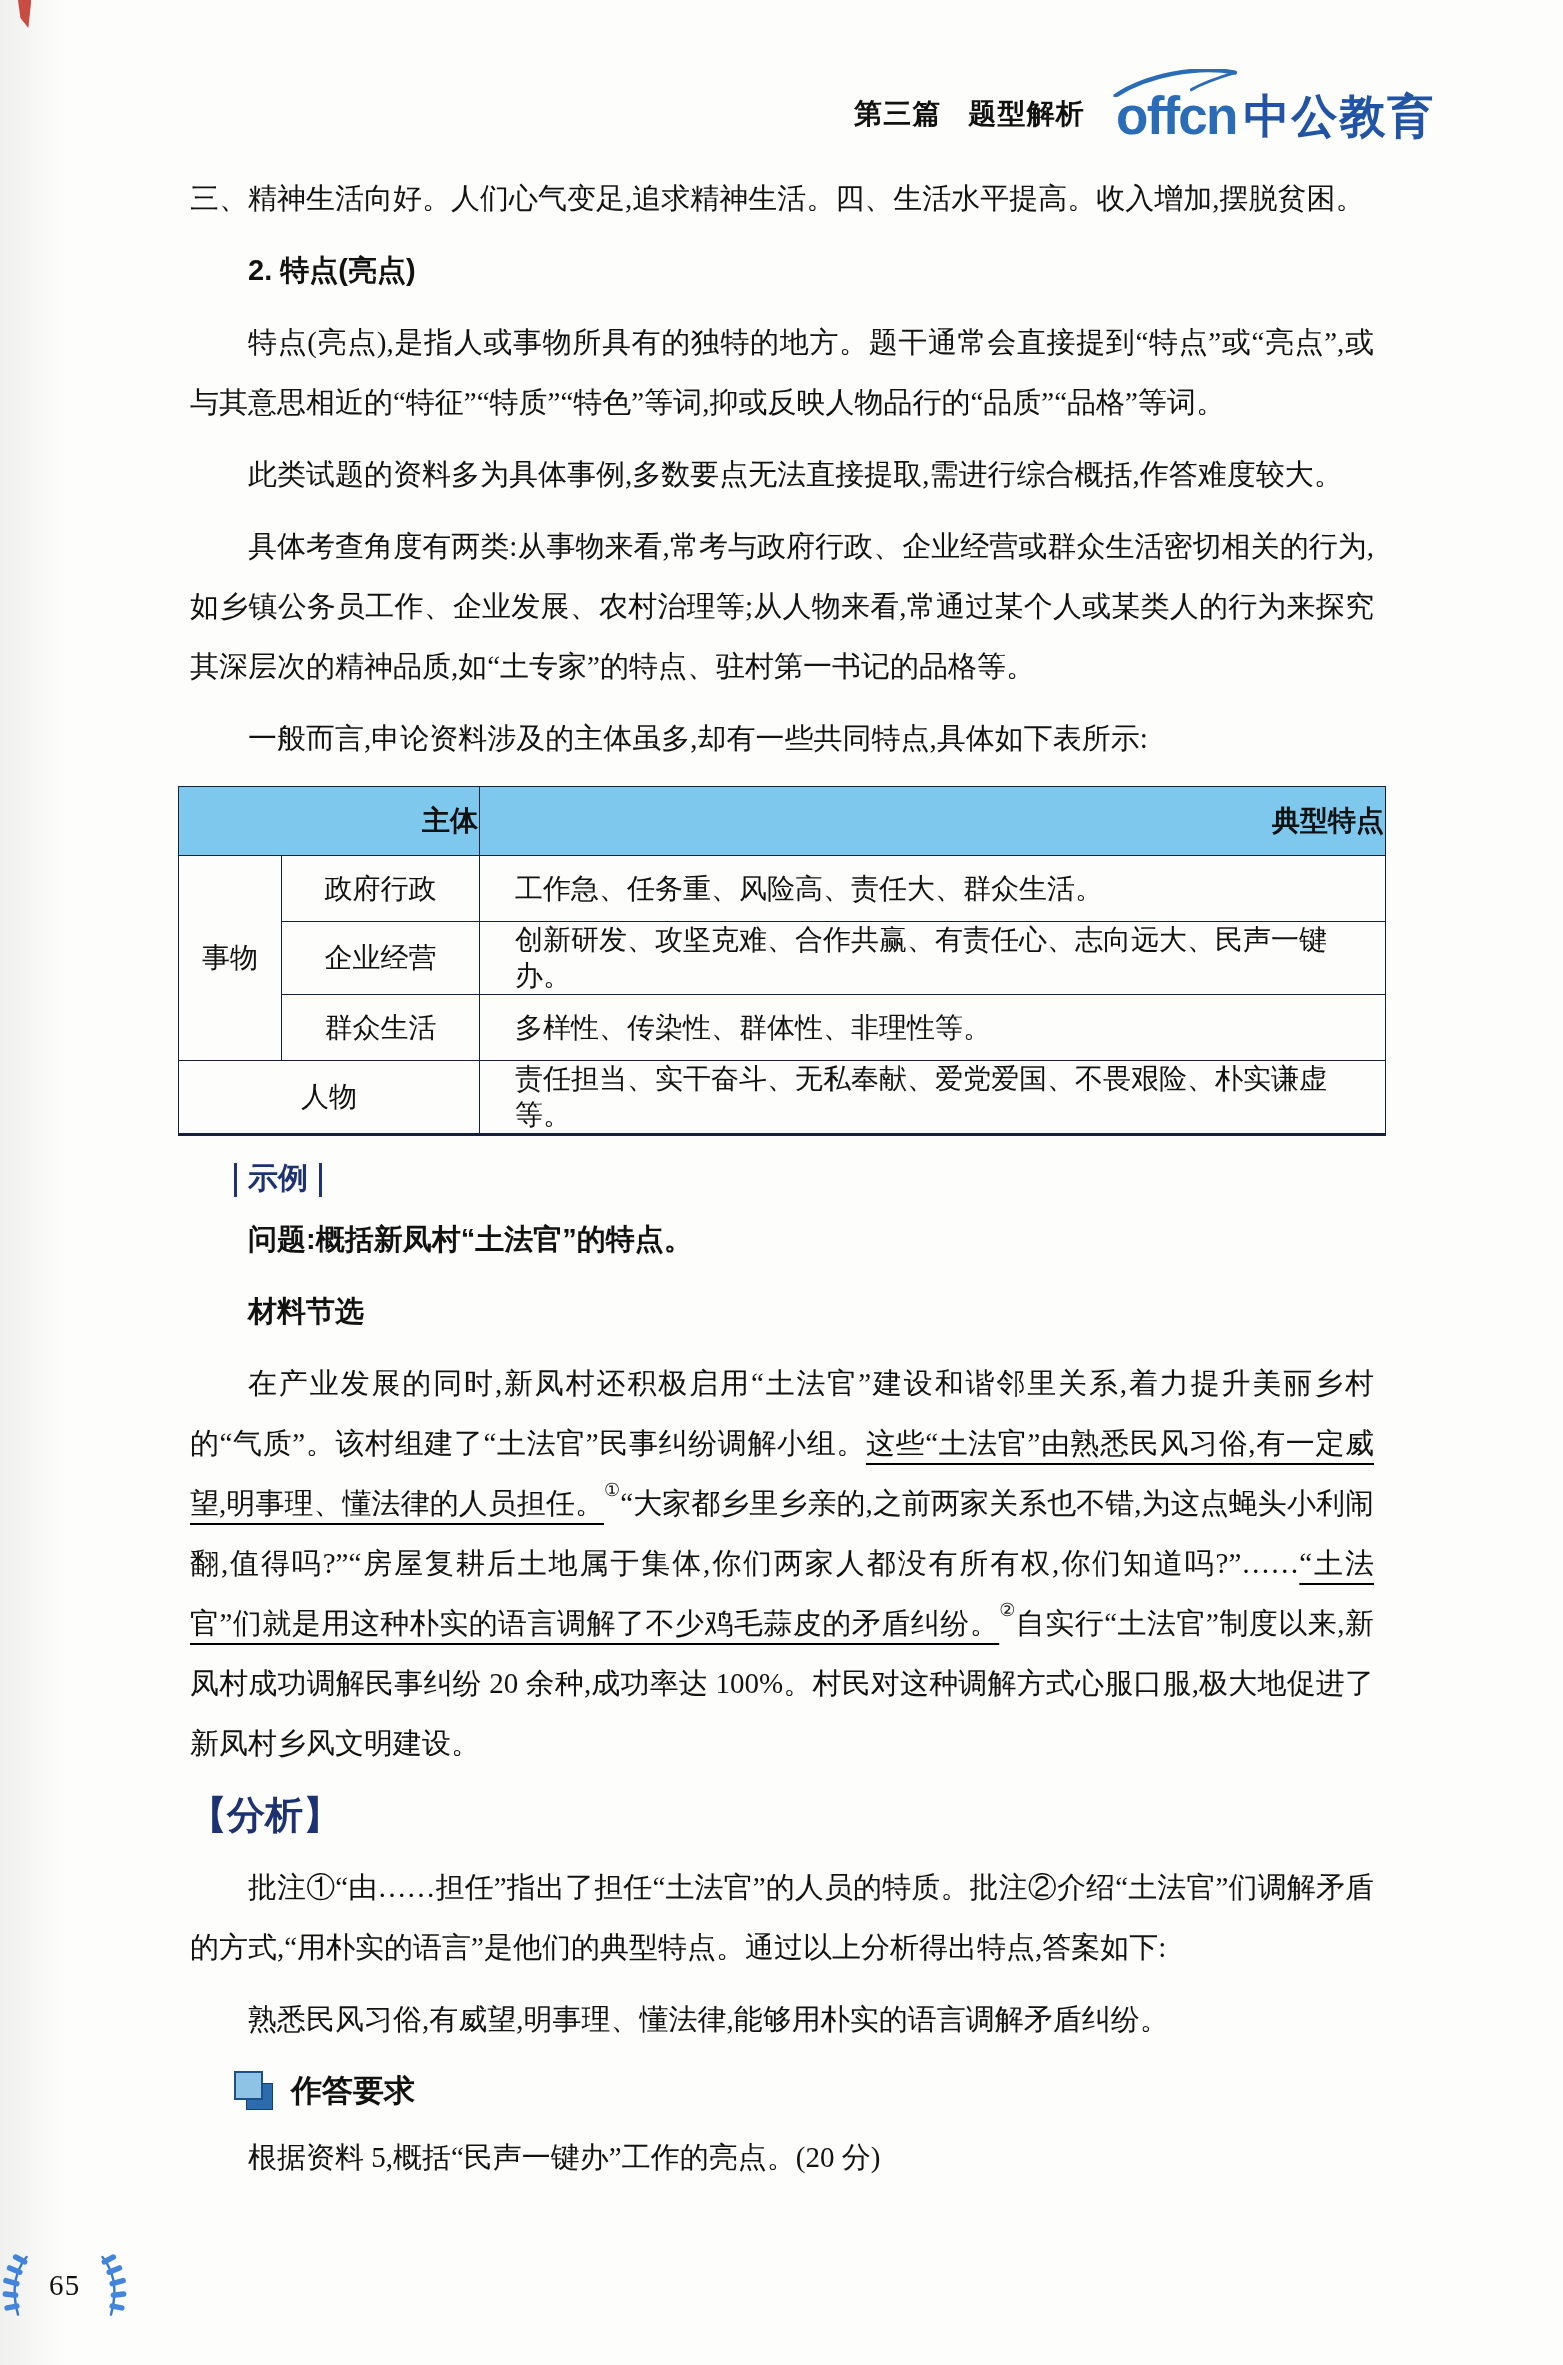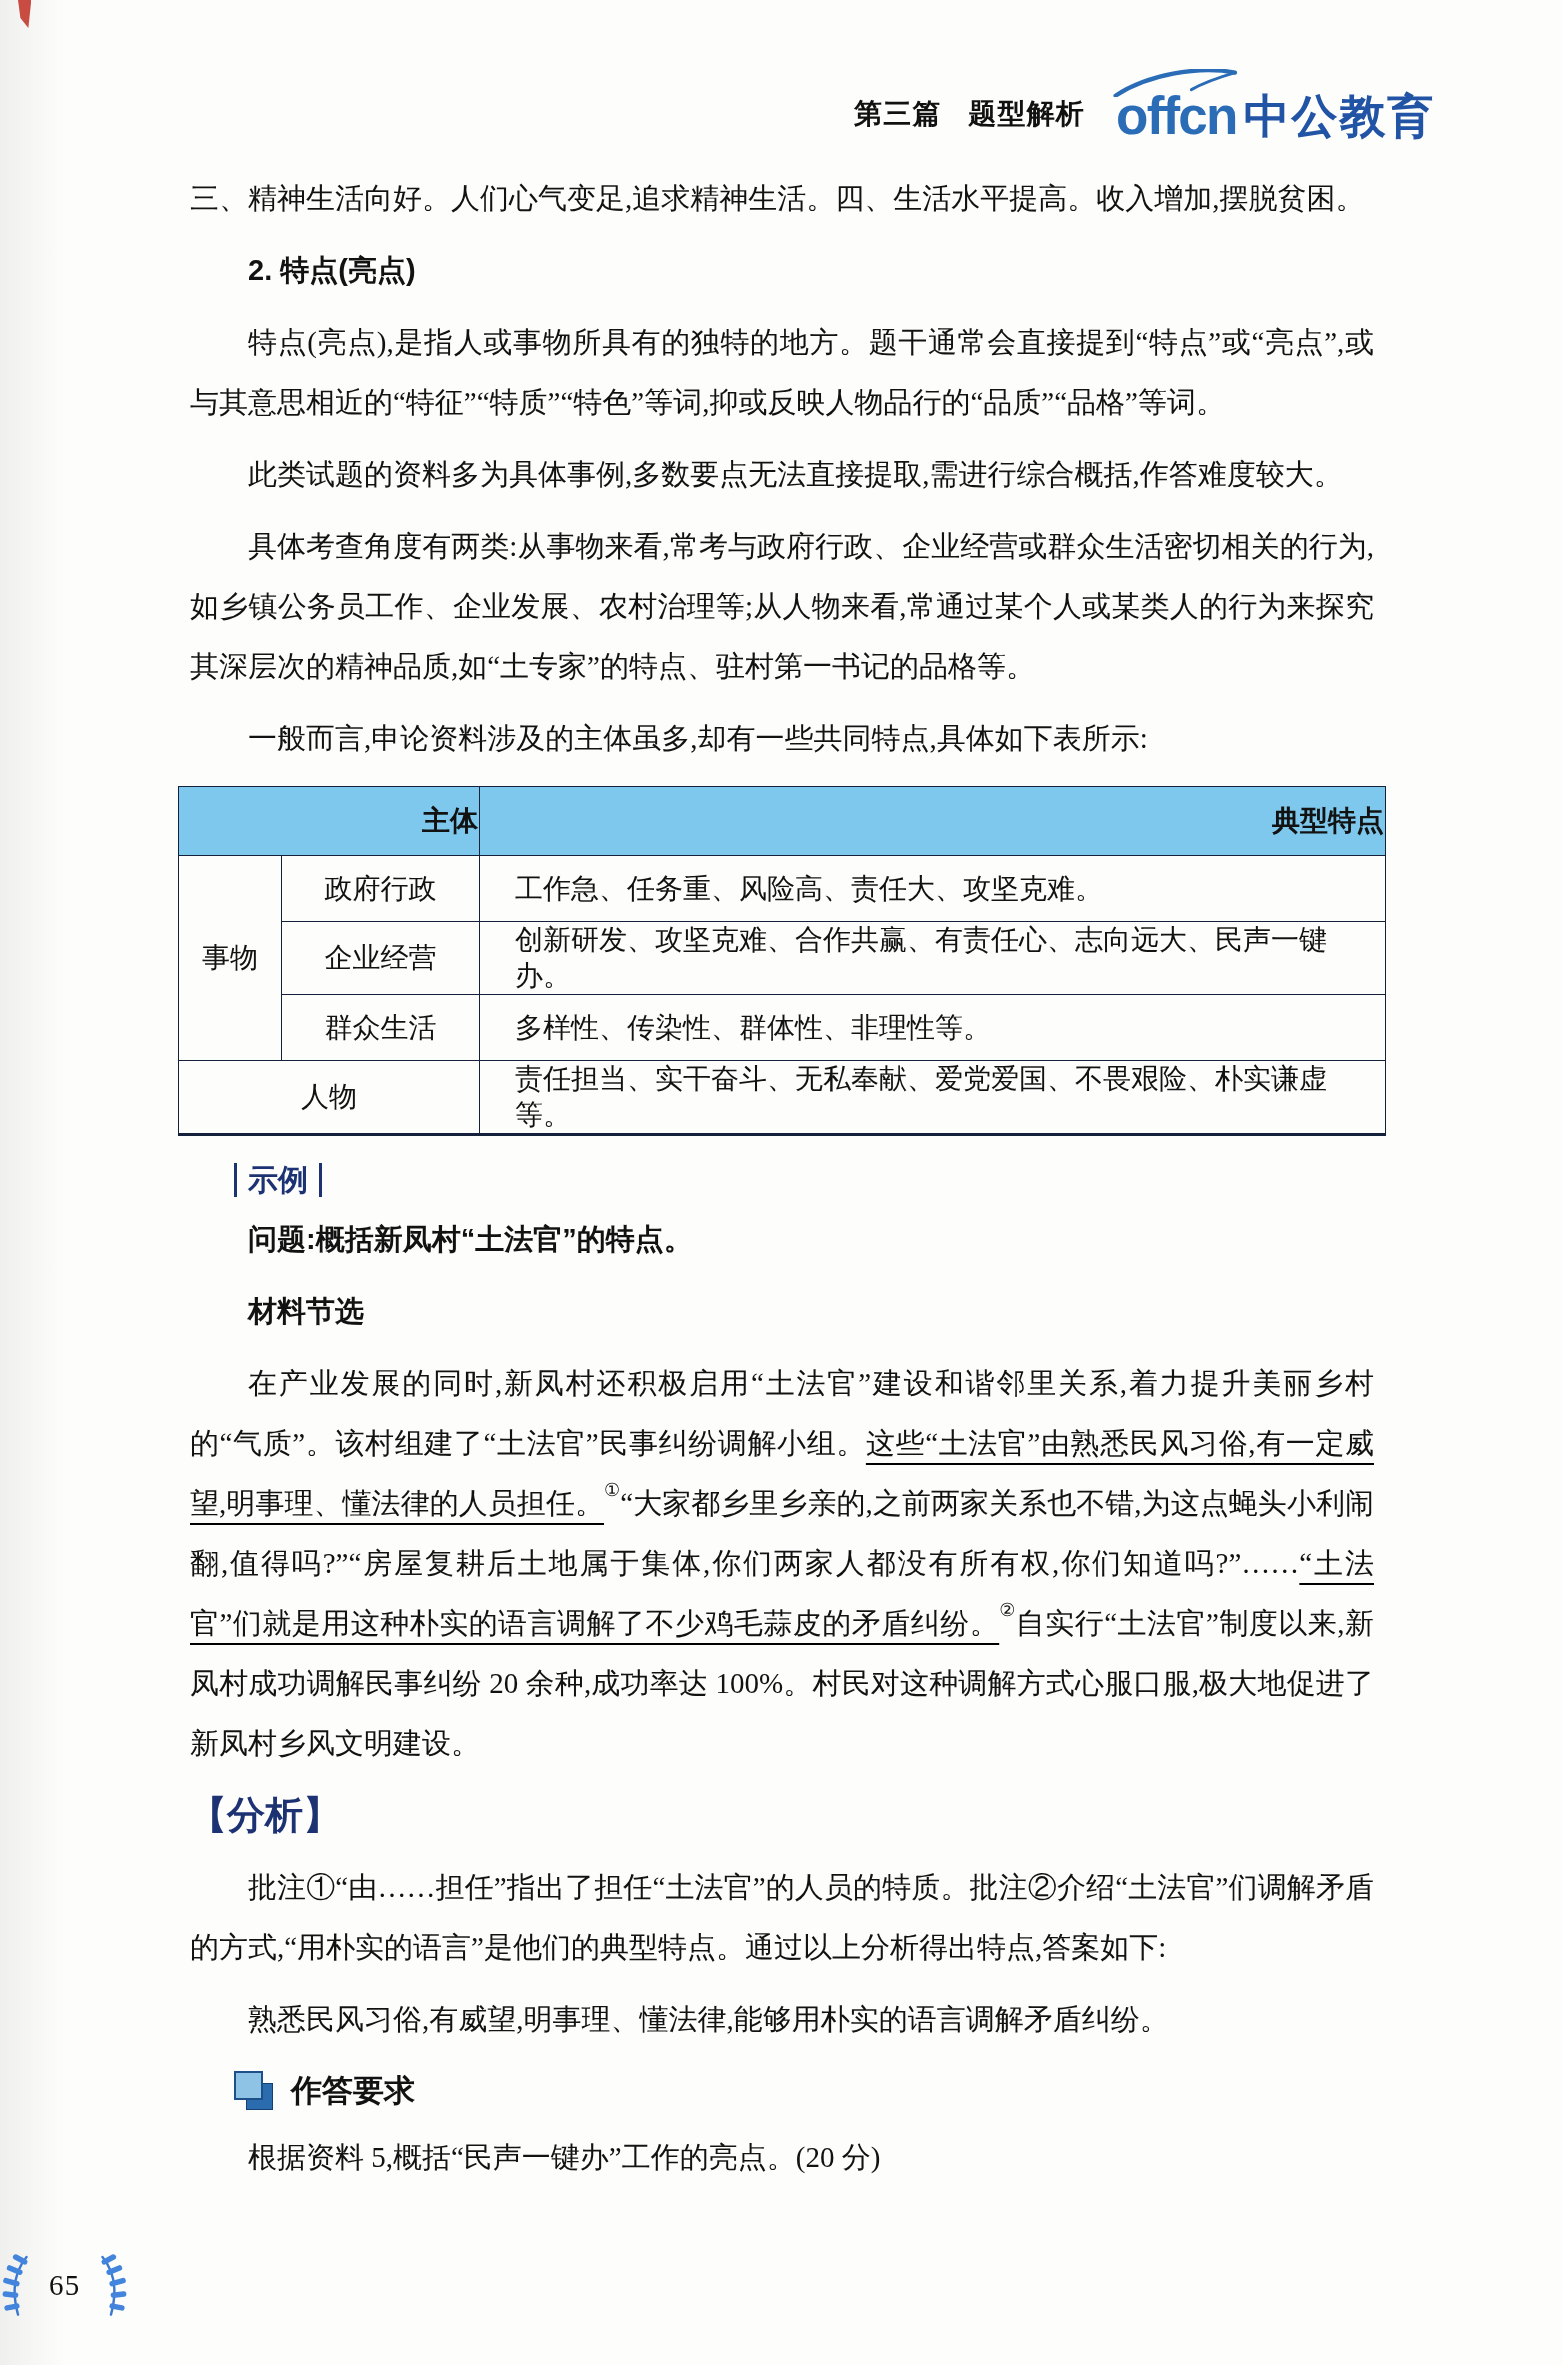--- a/index.html
+++ b/index.html
@@ -67,21 +67,21 @@
   td.cat-cell   { width:195px; height:63px; }
   td.feat-cell  { text-align:left; padding:0 18px 0 35px; }
   tr.last-row td { border-bottom-width:3px; }
 
   .example-tag {
     display:flex; align-items:center; gap:11px;
     margin:26.6px 0 11px 56px;
   }
   .tag-bar { width:3px; height:34px; background:#1d3272; }
   .example-tag-text {
-    font-family:Liberation Sans, sans-serif; font-weight:bold;
+    font-family:Liberation Mono, monospace; font-weight:bold;
     font-size:30px; color:#1d3272; line-height:1;
   }
   .seg-underline {
     text-decoration:underline;
     text-decoration-thickness:2.4px;
     text-underline-offset:9.7px;
     text-decoration-color:#000;
   }
   .seg-sup { font-size:18px; vertical-align:17px; line-height:0; }
   .analysis-tag {
@@ -157,21 +157,21 @@
 
   <table class="subject-table">
     <tbody>
         <tr>
       <td class="th-cell" colspan="2">主体</td>
       <td class="th-cell">典型特点</td>
     </tr>
     <tr>
       <td class="group-cell" rowspan="3">事物</td>
       <td class="cat-cell">政府行政</td>
-      <td class="feat-cell">工作急、任务重、风险高、责任大、攻坚克难。</td>
+      <td class="feat-cell">工作急、任务重、风险高、责任大、群众生活。</td>
     </tr>
     <tr>
       <td class="cat-cell">企业经营</td>
       <td class="feat-cell">创新研发、攻坚克难、合作共赢、有责任心、志向远大、民声一键办。</td>
     </tr>
     <tr>
       <td class="cat-cell">群众生活</td>
       <td class="feat-cell">多样性、传染性、群体性、非理性等。</td>
     </tr>
     <tr class="last-row">

